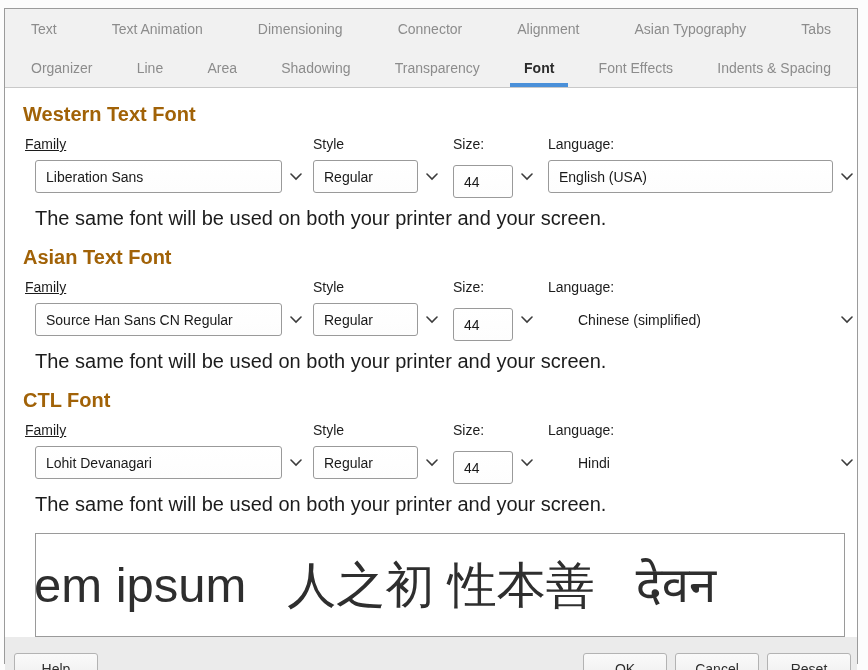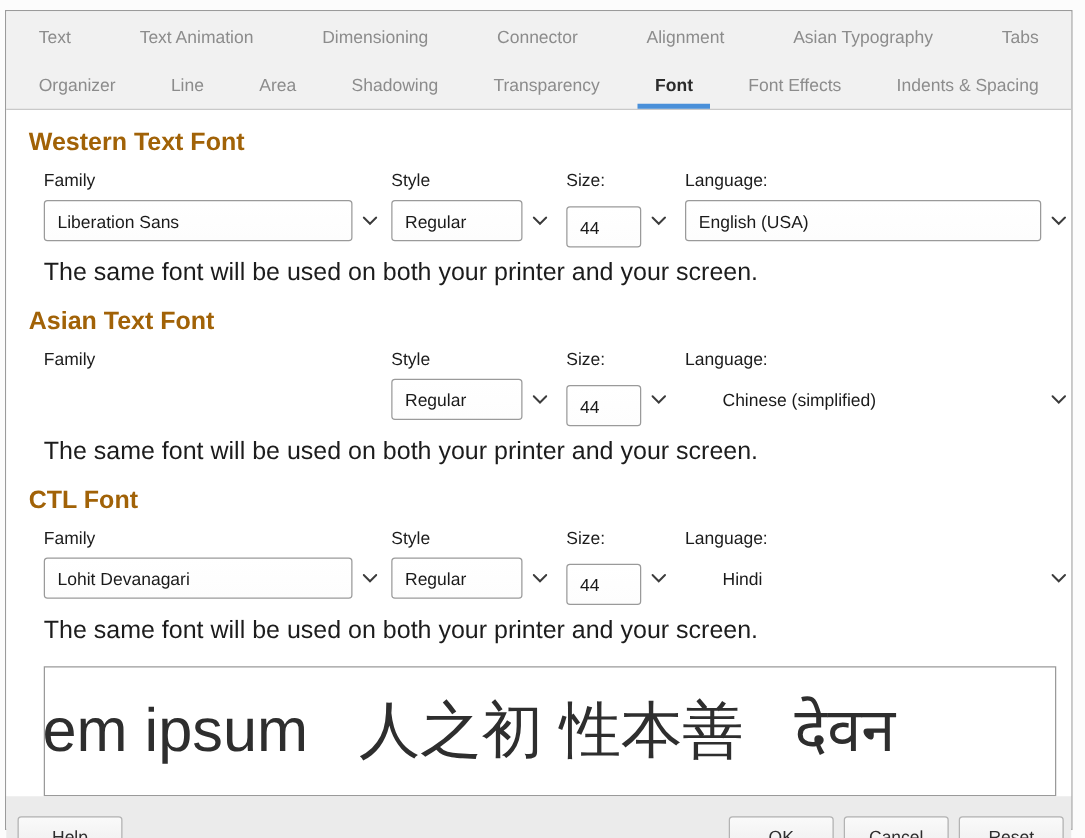--- a/index.html
+++ b/index.html
@@ -31,21 +31,21 @@
     content:""; position:absolute; left:-12px; right:-12px; bottom:0;
     height:4px; background:#4a90d9;
   }
   
   .content { flex:1; background:#ffffff; padding:7px 18px 0 18px; }
   .section-title { font-size:20px; font-weight:700; color:#a16207; margin:8px 0 10px 0; }
   .labels-row { position:relative; height:19px; margin-bottom:5px; }
   .labels-row span { position:absolute; top:0; font-size:14px; color:#1c1c1c; }
   .fields-row { position:relative; height:33px; margin-bottom:9px; }
   .combo { position:absolute; top:0; height:33px; display:flex; align-items:center; }
-  .l-family { left:12px; }  .f-family { left:12px; }
+  .l-family { left:2px;text-decoration:underline; }  .f-family { left:12px; }
   .l-style  { left:290px; } .f-style  { left:290px; }
   .l-size   { left:430px; } .f-size   { left:430px; }
   .l-lang   { left:525px; } .f-lang   { left:525px; width:305px; }
   .entry {
     height:33px; box-sizing:border-box;
     border:1px solid #9a9a9a; border-radius:3px;
     background:linear-gradient(to bottom,#ffffff,#fdfdfd);
     display:flex; align-items:center;
     padding:0 10px; font-size:14px; color:#1a1a1a;
     white-space:nowrap; overflow:hidden;
@@ -159,20 +159,28 @@
 
     <div class="section">
       <div class="section-title">Asian Text Font</div>
       <div class="labels-row">
         <span class="l-family">Family</span>
         <span class="l-style">Style</span>
         <span class="l-size">Size:</span>
         <span class="l-lang">Language:</span>
       </div>
       <div class="fields-row">
+        <div class="combo f-family">
+          <div class="entry w-family">Source Han Sans CN Regular</div>
+          <span class="chev">
+              <svg width="12" height="8" viewBox="0 0 12 8">
+                <path d="M1 1 L6 6 L11 1" stroke="#3c3c3c" stroke-width="1.6" fill="none" stroke-linecap="round"></path>
+              </svg>
+            </span>
+        </div>
         <div class="combo f-style">
           <div class="entry w-style">Regular</div>
           <span class="chev">
               <svg width="12" height="8" viewBox="0 0 12 8">
                 <path d="M1 1 L6 6 L11 1" stroke="#3c3c3c" stroke-width="1.6" fill="none" stroke-linecap="round"></path>
               </svg>
             </span>
         </div>
         <div class="combo f-size">
           <div class="entry w-size">44</div>

